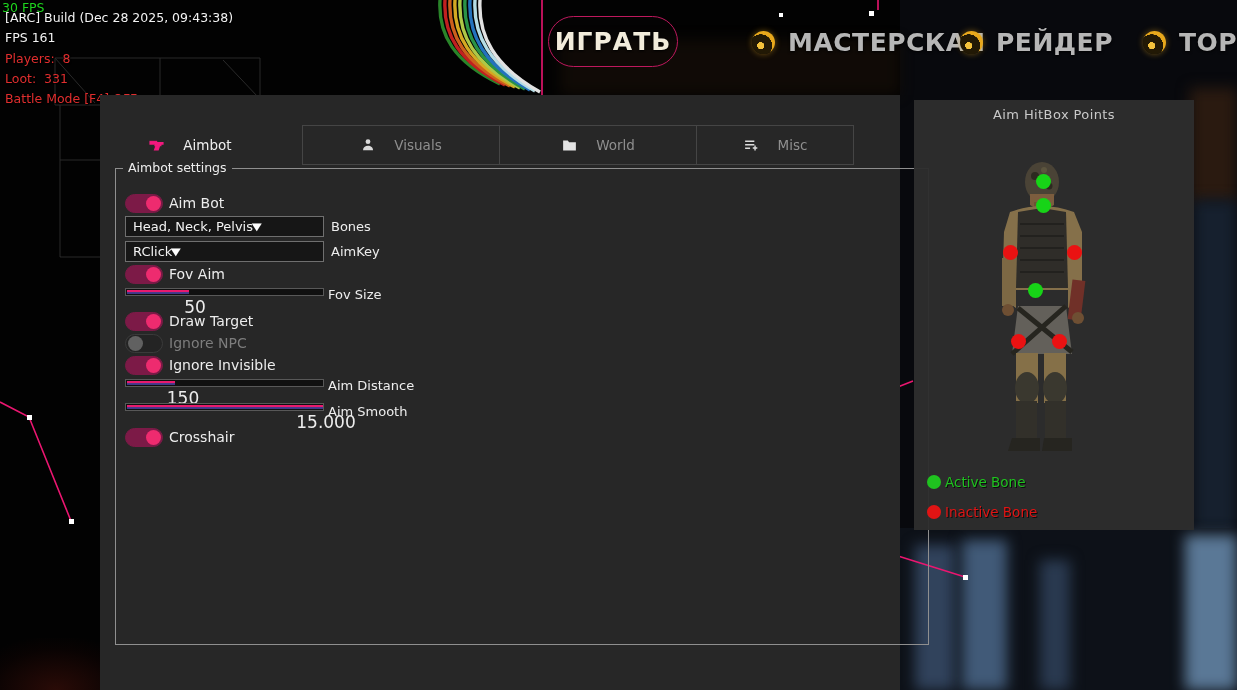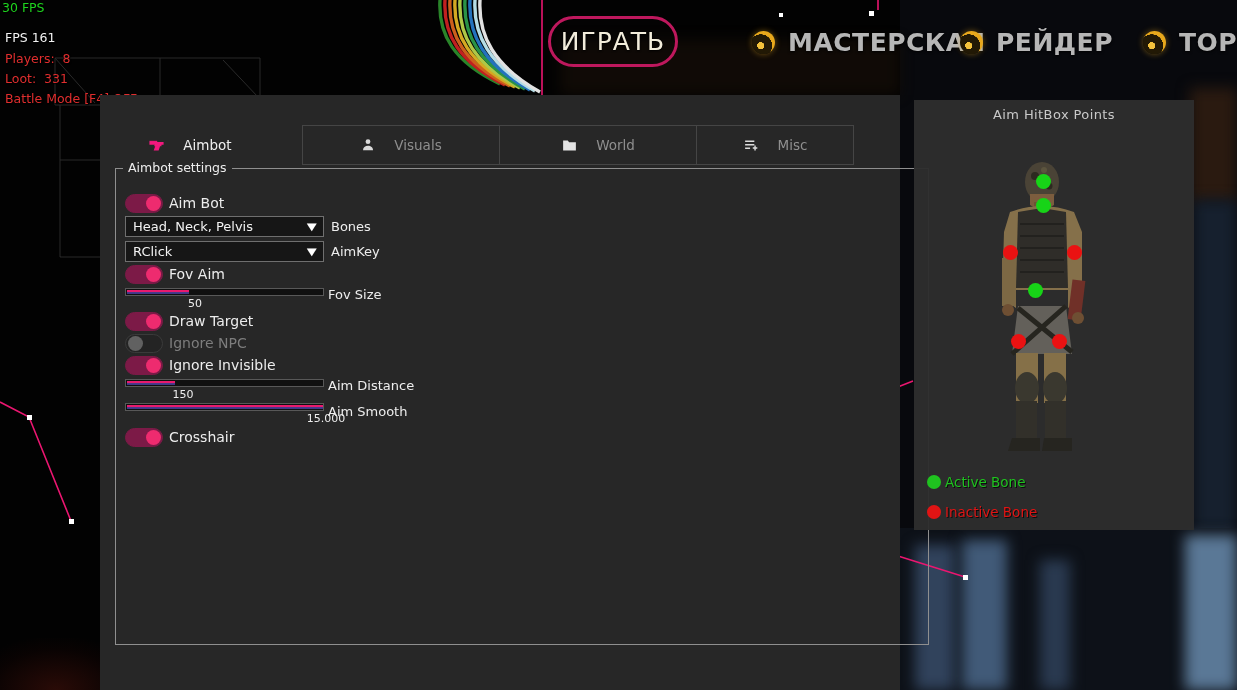--- a/index.html
+++ b/index.html
@@ -14,22 +14,22 @@
               background:radial-gradient(ellipse at 40% 100%, #2a0b07 0%, rgba(20,4,3,.4) 55%, transparent 75%);}
   #fx{position:absolute;left:0;top:0;pointer-events:none;}
 
   
   .hud-line{position:absolute;left:5px;font-size:12.5px;color:#f2f2f2;text-shadow:1px 1px 1px #000;white-space:pre;}
   .hud-green{color:#1ed41e;left:2px;}
   .hud-red{color:#e02e2e;}
 
   
   .play-btn{position:absolute;left:548px;top:16px;width:130px;height:51px;box-sizing:border-box;
-            border:3px solid #be185d;border-radius:28px;display:flex;align-items:center;justify-content:center;
-            color:#f2ecdb;font-size:25px;font-weight:normal;letter-spacing:1px;cursor:pointer;
+            border:1px solid #be185d;border-radius:28px;display:flex;align-items:center;justify-content:center;
+            color:#f2ecdb;font-size:25px;font-weight:bold;letter-spacing:1px;cursor:pointer;
             text-shadow:0 1px 2px #000;background:rgba(10,8,6,.25);}
   .menu-item{position:absolute;top:28px;display:flex;align-items:center;gap:13px;font-weight:bold;
              font-size:25px;color:#b6b6b6;letter-spacing:.5px;text-shadow:0 1px 3px #000;cursor:pointer;white-space:nowrap;}
   .coin{width:23px;height:23px;border-radius:50%;flex:0 0 auto;
         background:radial-gradient(circle at 38% 64%, #f4c23c 0 17%, #221905 18% 55%, #e8a81c 56% 100%);
         box-shadow:0 0 6px rgba(232,168,28,.45);}
 
   
   .panel{position:absolute;left:100px;top:95px;width:800px;height:595px;background:#272727;}
   .tab{position:absolute;top:30px;height:40px;box-sizing:border-box;display:flex;align-items:center;
@@ -43,28 +43,28 @@
 
   .toggle{position:absolute;left:9px;width:38px;height:19px;border-radius:10px;background:#242424;
           border:1px solid #3a3a3a;box-sizing:border-box;cursor:pointer;}
   .toggle .knob{position:absolute;top:1px;left:2px;width:15px;height:15px;border-radius:50%;background:#616161;}
   .toggle.on{background:#7c1a47;border-color:#7c1a47;}
   .toggle.on .knob{left:20px;background:#ee2b6f;}
   .toggle-label{position:absolute;left:53px;font-size:14px;color:#ededed;line-height:19px;white-space:nowrap;}
   .toggle-label.disabled{color:#7d7d7d;}
 
   .dropdown{position:absolute;left:9px;width:199px;height:21px;background:#161616;border:1px solid #6f6f6f;
-            box-sizing:border-box;display:flex;align-items:center;justify-content:space-between;
+            box-sizing:border-box;display:flex;align-items:center;justify-content:flex-start;
             padding:0 7px;font-size:13px;color:#f2f2f2;cursor:pointer;white-space:nowrap;}
   .dd-caret{font-size:10px;color:#ffffff;transform:scaleX(1.3);}
 
   .slider{position:absolute;left:9px;width:199px;height:8px;background:#101010;border:1px solid #585858;box-sizing:border-box;cursor:pointer;}
   .slider-fill{position:absolute;left:1px;top:1px;bottom:1px;
                background:linear-gradient(180deg,#e91a6e 0%,#e91a6e 55%,#4a3a88 62%,#3a338c 100%);}
-  .slider-value{position:absolute;top:8px;transform:translateX(-50%);font-size:11px;color:#ededed;white-space:nowrap;}
+  .slider-value{position:absolute;top:8px;transform:translateX(-50%);font-size:17px;color:#ededed;white-space:nowrap;}
   .side-label{position:absolute;left:212px;font-size:13px;color:#ededed;white-space:nowrap;}
 
   
   .right-panel{position:absolute;left:914px;top:100px;width:280px;height:430px;background:rgba(45,45,45,.97);}
   .rp-title{position:absolute;top:7px;width:100%;text-align:center;font-size:13px;color:#c9c9c9;letter-spacing:.4px;}
   .hit-dot{position:absolute;width:15px;height:15px;border-radius:50%;}
   .legend-row{position:absolute;left:13px;display:flex;align-items:center;gap:4px;font-size:13.5px;
               text-shadow:1px 1px 0 rgba(0,0,0,.75);}
   .legend-dot{width:14px;height:14px;border-radius:50%;flex:0 0 auto;}
 </style>
@@ -114,20 +114,21 @@
     <g fill="#ffffff">
       <rect x="27" y="415" width="5" height="5"></rect>
       <rect x="69" y="519" width="5" height="5"></rect>
       <rect x="963" y="575" width="5" height="5"></rect>
       <rect x="869" y="11" width="5" height="5"></rect>
       <rect x="779" y="13" width="4" height="4"></rect>
     </g>
   </svg>
 
   <div class="hud-line hud-green" style="top:0">30 FPS</div>
+  <div class="hud-line" style="top:10px">[ARC] Build (Dec 28 2025, 09:43:38)</div>
   <div class="hud-line" style="top:30px">FPS 161</div>
   <div class="hud-line hud-red" style="top:51px">Players:  8</div>
   <div class="hud-line hud-red" style="top:71px">Loot:  331</div>
   <div class="hud-line hud-red" style="top:91px">Battle Mode [F4] OFF</div>
 
   <div class="play-btn">ИГРАТЬ</div>
   <div class="menu-item" style="left:752px">
     <span class="coin"></span>
     <span>МАСТЕРСКАЯ</span>
   </div>

